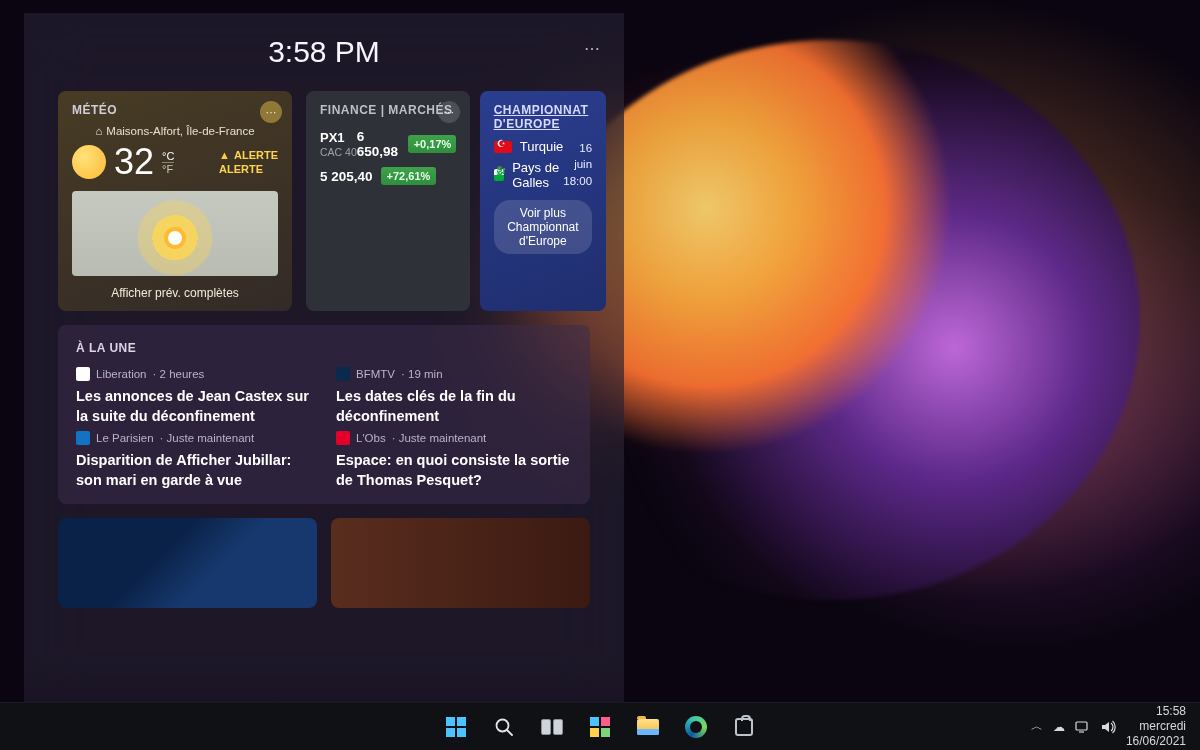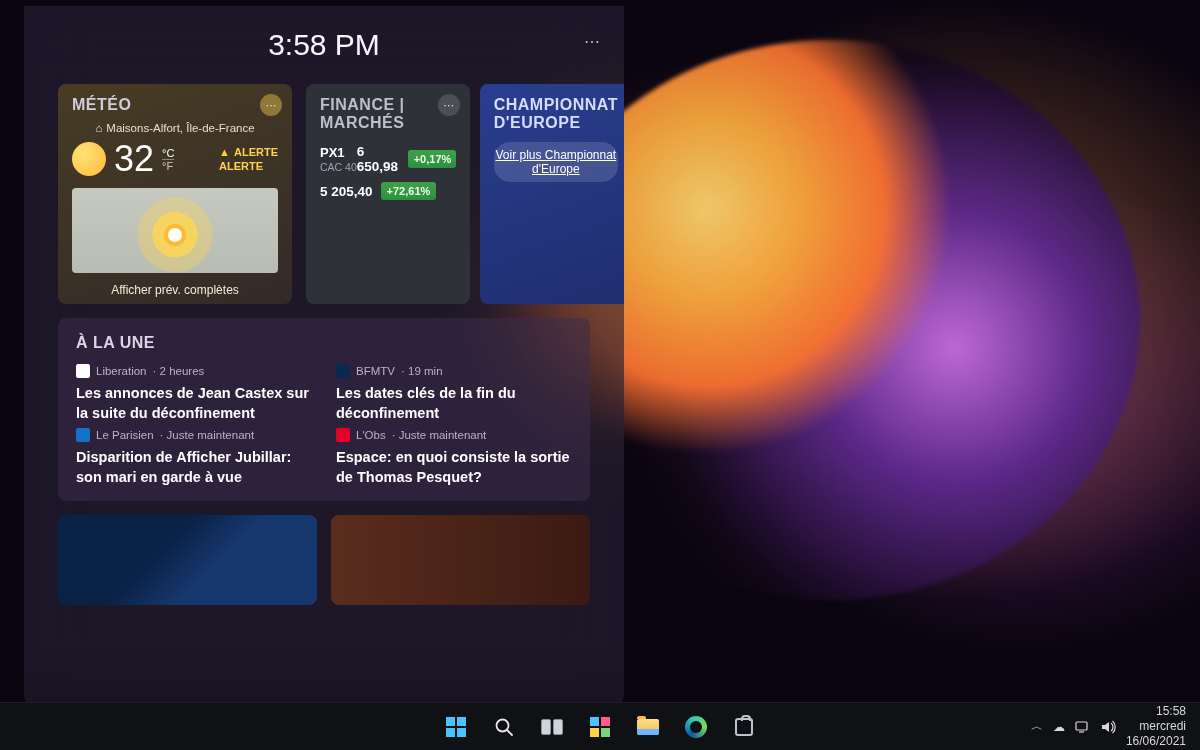--- a/index.html
+++ b/index.html
@@ -21,21 +21,21 @@
     radial-gradient(circle at 30% 30%, #ffd97a 0%, #ffb14a 15%, #ff7a3a 30%, transparent 42%),
     radial-gradient(circle at 70% 55%, #be6ede 0%, #5a2a8a 25%, #120818 55%, transparent 65%);
   filter: blur(2px) saturate(1.1);
   border-radius:50%;
   opacity:0.9;
   pointer-events:none;
 }
 
 
 .widgets-panel {
-  position:absolute; top:6px; left:24px; width:600px; height:702px;
+  position:absolute; top:13px; left:24px; width:600px; height:702px;
   background:rgba(40,35,55,0.62);
   backdrop-filter:blur(40px) saturate(1.2);
   -webkit-backdrop-filter:blur(40px) saturate(1.2);
   border-radius:0 0 14px 14px;
   padding:22px 34px 0 34px;
   color:#fff;
   overflow:hidden;
 }
 .panel-fade {
   position:absolute; bottom:0; left:0; right:0; height:60px;
@@ -55,21 +55,21 @@
   position:relative;
 }
 .card-more {
   position:absolute; right:10px; top:10px;
   width:22px; height:22px; border-radius:50%;
   background:rgba(255,255,255,0.15);
   display:flex; align-items:center; justify-content:center;
   font-size:11px; color:#e8e4f0; cursor:pointer;
 }
 .card-title {
-  font-size:16px; letter-spacing:0.5px; color:#d1cdd9; text-transform:uppercase; font-weight:600;
+  font-size:12px; letter-spacing:0.5px; color:#d1cdd9; text-transform:uppercase; font-weight:600;
   margin-bottom:8px;
 }
 
 
 .weather {
   width:234px; height:220px;
   background:linear-gradient(160deg, rgba(82,68,35,0.82), rgba(58,48,40,0.78));
 }
 .weather .card-more { background:rgba(210,175,70,0.55); }
 .weather-loc { font-size:11.5px; color:#e6e0d2; text-align:center; display:flex; justify-content:center; align-items:center; gap:4px; }
@@ -112,33 +112,33 @@
   font-size:11px; font-weight:700; color:#e9ffe9;
   background:linear-gradient(#3fa24a,#2d8f3c);
   border-radius:3px; padding:3px 6px; min-width:48px; text-align:center;
 }
 
 
 .sports {
   background:linear-gradient(160deg, #2b3d8f, #1f2e6e);
   padding:12px 14px 12px 14px;
 }
-.sports .card-title { color:#d5dbff; }
+.sports .card-title { color:#d5dbff;text-decoration:underline; }
 .match { display:flex; align-items:center; }
 .teams { flex:1; display:flex; flex-direction:column; gap:6px; }
 .team { display:flex; align-items:center; gap:8px; font-size:13px; color:#fff; }
 .flag { width:18px; height:12px; border-radius:2px; }
 .flag-tr { background:#e30a17; position:relative; }
 .flag-tr::after { content:"☪"; position:absolute; left:3px; top:-3px; font-size:10px; color:#fff; }
 .flag-wal { background:linear-gradient(#fff 50%, #00ad36 50%); position:relative; }
 .flag-wal::after { content:"🐉"; position:absolute; left:2px; top:-3px; font-size:9px; }
 .match-time { font-size:11.5px; color:#e8ecff; text-align:right; line-height:1.4; }
 .sports-btn {
   margin-top:10px; text-align:center; font-size:12px; color:#fff;
-  background:rgba(255,255,255,0.14); border-radius:16px; padding:6px 0; cursor:pointer;text-decoration:underline;
+  background:rgba(255,255,255,0.14); border-radius:16px; padding:6px 0; cursor:pointer;
 }
 
 
 .news {
   margin-top:14px;
   background:rgba(60,45,75,0.55);
   border-radius:8px;
   padding:16px 18px 14px 18px;
 }
 .news .card-title { color:#ddd4e6; margin-bottom:12px; }
@@ -255,20 +255,36 @@
           <div class="fin-chg">+0,17%</div>
         </div>
         <div class="fin-row">
           <div class="fin-val">5 205,40</div>
           <div class="fin-chg">+72,61%</div>
         </div>
       </div>
 
       <div class="card sports">
         <div class="card-title">CHAMPIONNAT D'EUROPE</div>
+        <div class="match">
+          <div class="teams">
+            <div class="team">
+              <div class="flag flag-tr"></div>
+              <span>Turquie</span>
+            </div>
+            <div class="team">
+              <div class="flag flag-wal"></div>
+              <span>Pays de Galles</span>
+            </div>
+          </div>
+          <div class="match-time">
+            <div>16 juin</div>
+            <div>18:00</div>
+          </div>
+        </div>
         <div class="sports-btn">Voir plus Championnat d'Europe</div>
       </div>
 
     </div>
   </div>
 
   <div class="card news">
     <div class="card-title">À LA UNE</div>
     <div class="news-grid">
       <div class="news-item">

